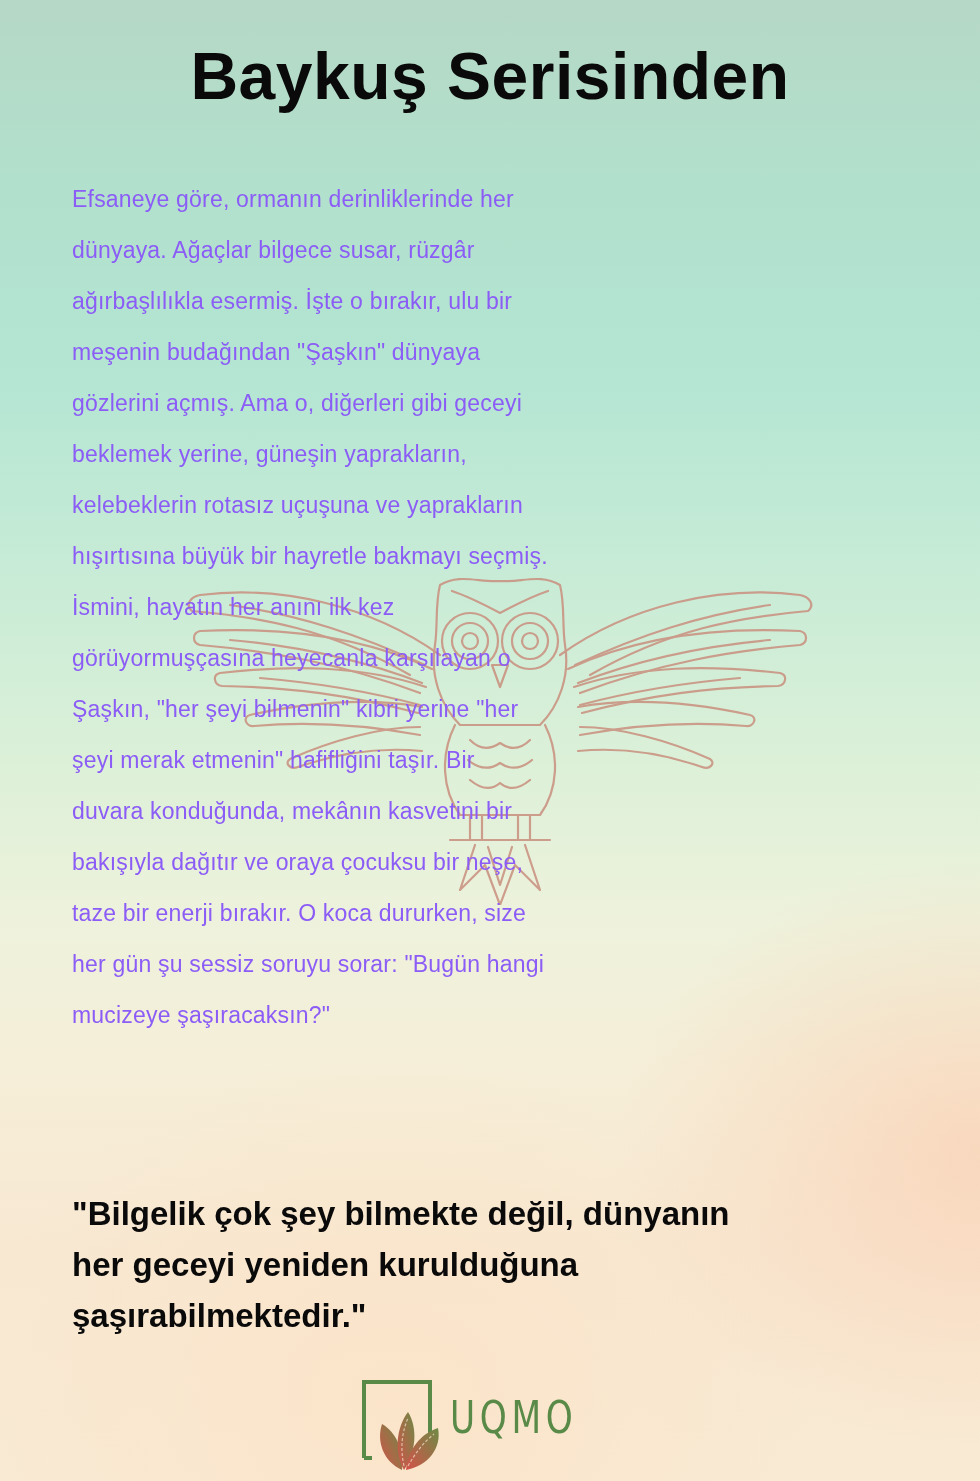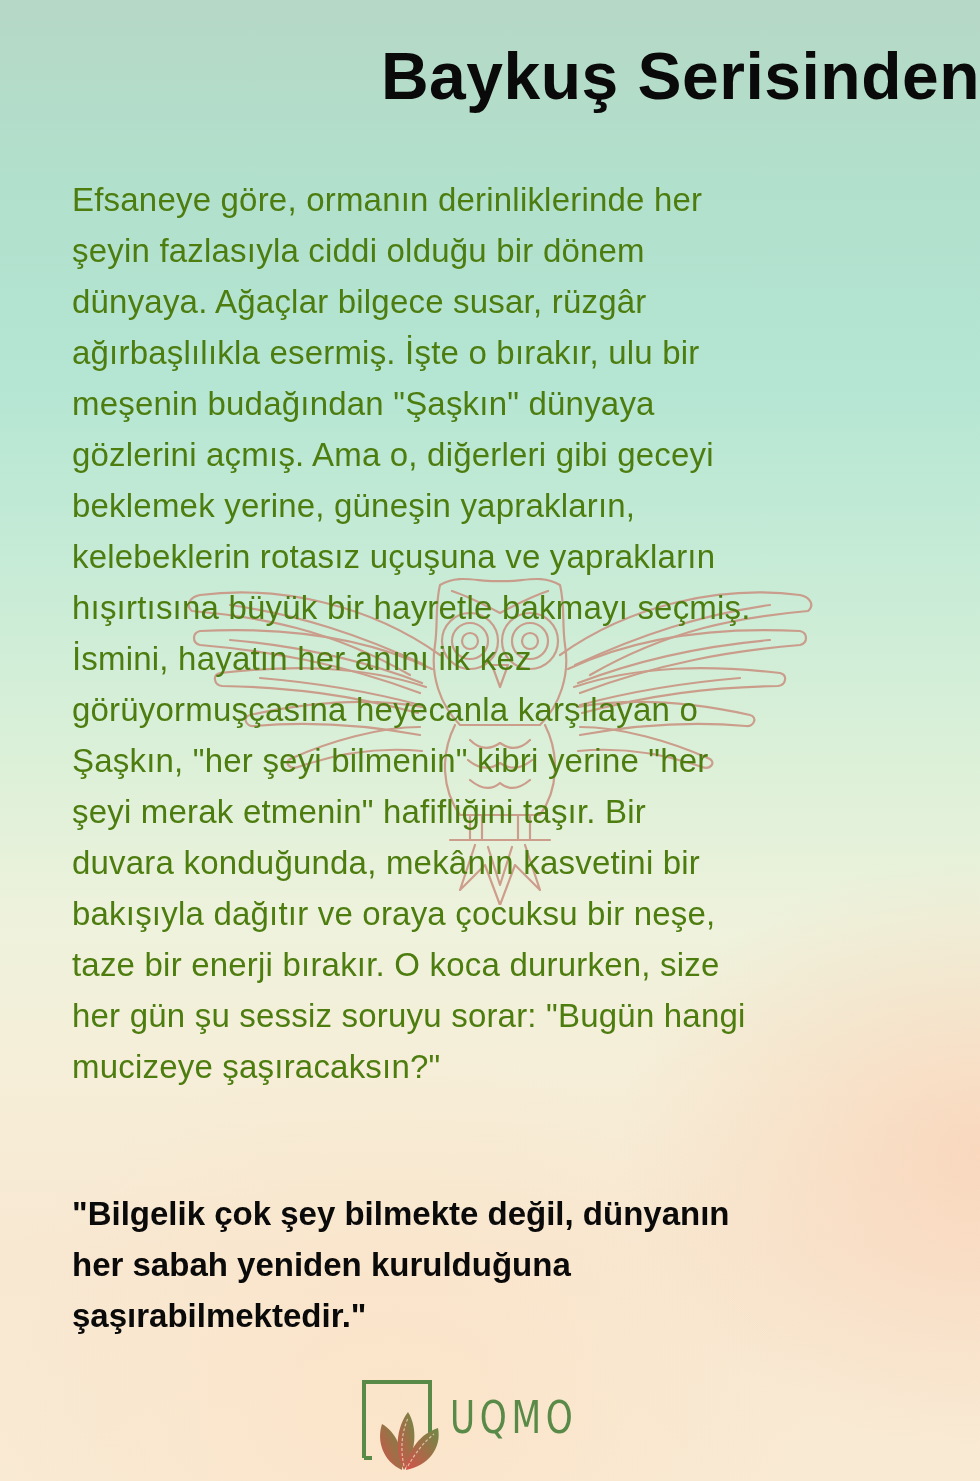--- a/index.html
+++ b/index.html
@@ -35,41 +35,41 @@
       height: 340px;
       pointer-events: none;
       z-index: 1;
       opacity: 0.85;
     }
     .title {
       position: absolute;
       top: 38px;
       left: 0;
       width: 980px;
-      text-align: right;
+      text-align: center;
       font-size: 66px;
       font-weight: 700;
       letter-spacing: 0.5px;
       color: #0a0a0a;
       margin: 0;
       z-index: 2;
     }
     .story {
       position: absolute;
       top: 174px;
       left: 72px;
       width: 880px;
       z-index: 2;
     }
     .story .line {
       display: block;
-      font-size: 33px;
+      font-size: 23px;
       line-height: 51px;
       white-space: nowrap;
-      color: #4d7c0f;
+      color: #8b5cf6;
       letter-spacing: 0.2px;
     }
     .quote {
       position: absolute;
       top: 1188px;
       left: 72px;
       width: 880px;
       z-index: 2;
     }
     .quote .line {
@@ -147,42 +147,41 @@
   <path d="M280 275 L380 275"></path>
 
   <path d="M305 280 L290 325 L315 300 L330 340 L345 300 L370 325 L355 280"></path>
   <path d="M318 282 L330 320 L342 282"></path>
 </svg>
 
 <h1 class="title">Baykuş Serisinden</h1>
 
 <div class="story">
   <span class="line">Efsaneye göre, ormanın derinliklerinde her</span>
-  <span class="line">şeyin fazlasıyla ciddi olduğu bir dönem</span>
   <span class="line">dünyaya. Ağaçlar bilgece susar, rüzgâr</span>
   <span class="line">ağırbaşlılıkla esermiş. İşte o bırakır, ulu bir</span>
   <span class="line">meşenin budağından "Şaşkın" dünyaya</span>
   <span class="line">gözlerini açmış. Ama o, diğerleri gibi geceyi</span>
   <span class="line">beklemek yerine, güneşin yaprakların,</span>
   <span class="line">kelebeklerin rotasız uçuşuna ve yaprakların</span>
   <span class="line">hışırtısına büyük bir hayretle bakmayı seçmiş.</span>
   <span class="line">İsmini, hayatın her anını ilk kez</span>
   <span class="line">görüyormuşçasına heyecanla karşılayan o</span>
   <span class="line">Şaşkın, "her şeyi bilmenin" kibri yerine "her</span>
   <span class="line">şeyi merak etmenin" hafifliğini taşır. Bir</span>
   <span class="line">duvara konduğunda, mekânın kasvetini bir</span>
   <span class="line">bakışıyla dağıtır ve oraya çocuksu bir neşe,</span>
   <span class="line">taze bir enerji bırakır. O koca dururken, size</span>
   <span class="line">her gün şu sessiz soruyu sorar: "Bugün hangi</span>
   <span class="line">mucizeye şaşıracaksın?"</span>
 </div>
 
 <div class="quote">
   <span class="line">"Bilgelik çok şey bilmekte değil, dünyanın</span>
-  <span class="line">her sabah yeniden kurulduğuna</span>
+  <span class="line">her geceyi yeniden kurulduğuna</span>
   <span class="line">şaşırabilmektedir."</span>
 </div>
 
 <div class="logo">
   <svg width="92" height="100" viewBox="0 0 92 100" xmlns="http://www.w3.org/2000/svg">
     <defs>
       <linearGradient id="leafGrad" x1="0" y1="1" x2="1" y2="0">
         <stop offset="0" stop-color="#d4524a"></stop>
         <stop offset="1" stop-color="#6e8a45"></stop>
       </linearGradient>

